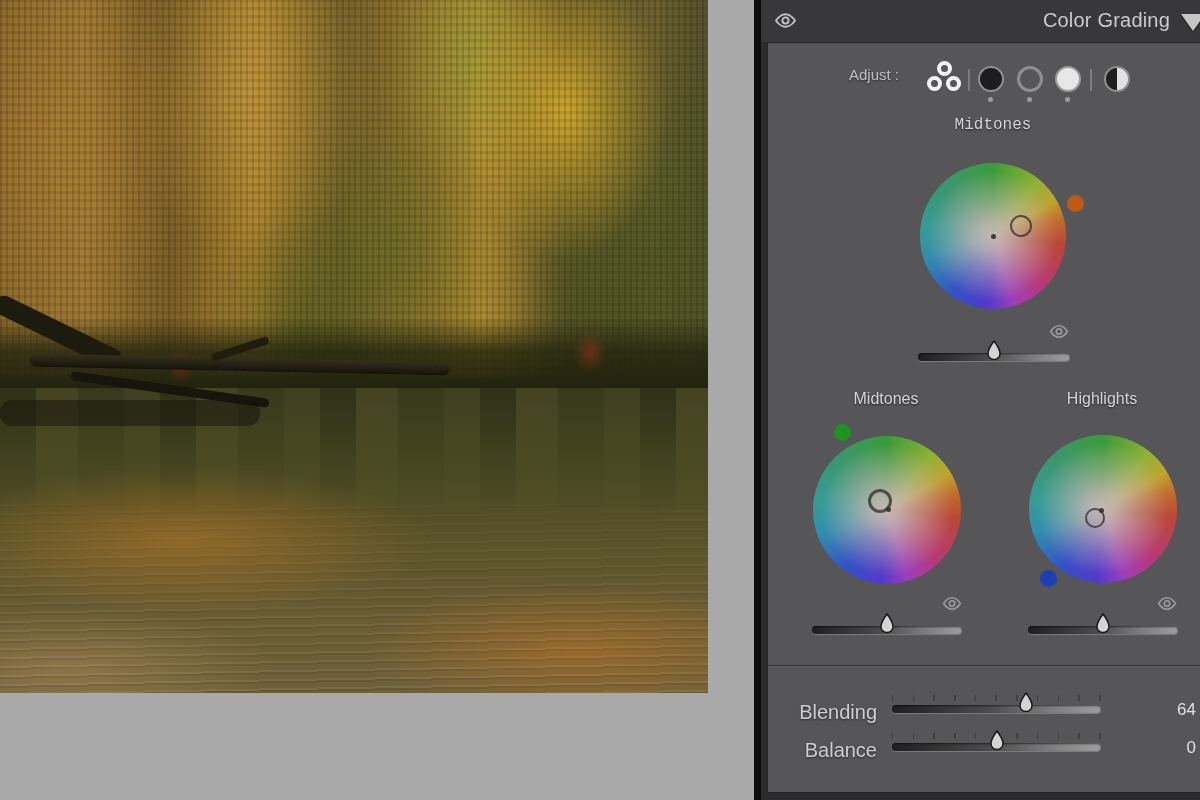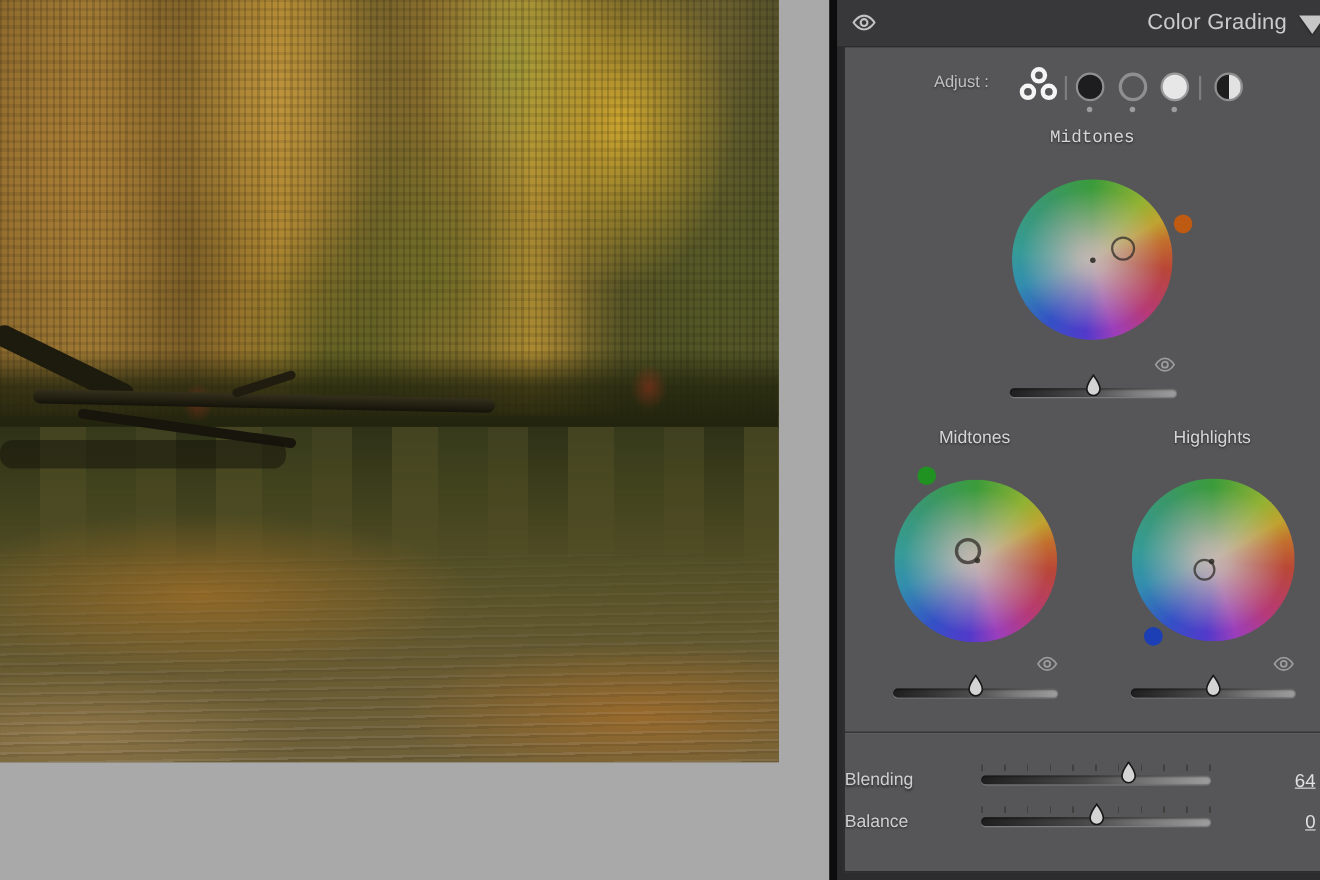--- a/index.html
+++ b/index.html
@@ -135,24 +135,24 @@
   .trk-bal   { left:124px; top:700px; width:209px; }
   .handle { position:absolute; top:-13px; transform:translateX(-50%); width:17px; height:21px; cursor:grab; }
 
   .ticks { position:absolute; width:209px; height:6px;
     background:repeating-linear-gradient(90deg,#41403d 0 1.5px, transparent 1.5px 20.7px); }
   .ticks-blend { left:124px; top:652px; } .ticks-bal { left:124px; top:690px; }
 
   .section-divider { position:absolute; left:0; top:622px; width:100%; height:2px;
     background:linear-gradient(180deg, rgba(0,0,0,.4) 0 1px, rgba(255,255,255,.07) 1px 2px); }
 
-  .bb-label { position:absolute; left:0; width:109px; font-size:16px; color:#cfcfcf;
+  .bb-label { position:absolute; left:0; width:109px; text-align:right; font-size:20px; color:#cfcfcf;
     text-shadow:0 1px 2px rgba(0,0,0,.55); }
   .lbl-blend { top:658px; } .lbl-bal { top:696px; }
-  .bb-value { position:absolute; left:380px; width:48px; text-align:right; font-size:17px; color:#e0e0e0; cursor:ew-resize;text-decoration:underline; }
+  .bb-value { position:absolute; left:380px; width:48px; text-align:right; font-size:17px; color:#e0e0e0; cursor:ew-resize; }
   .val-blend { top:657px; } .val-bal { top:695px; }
 
   svg { display:block; }
 </style>
 </head>
 <body>
 
 <div class="photo">
   <div class="trees"></div>
   <div class="shore"></div>

